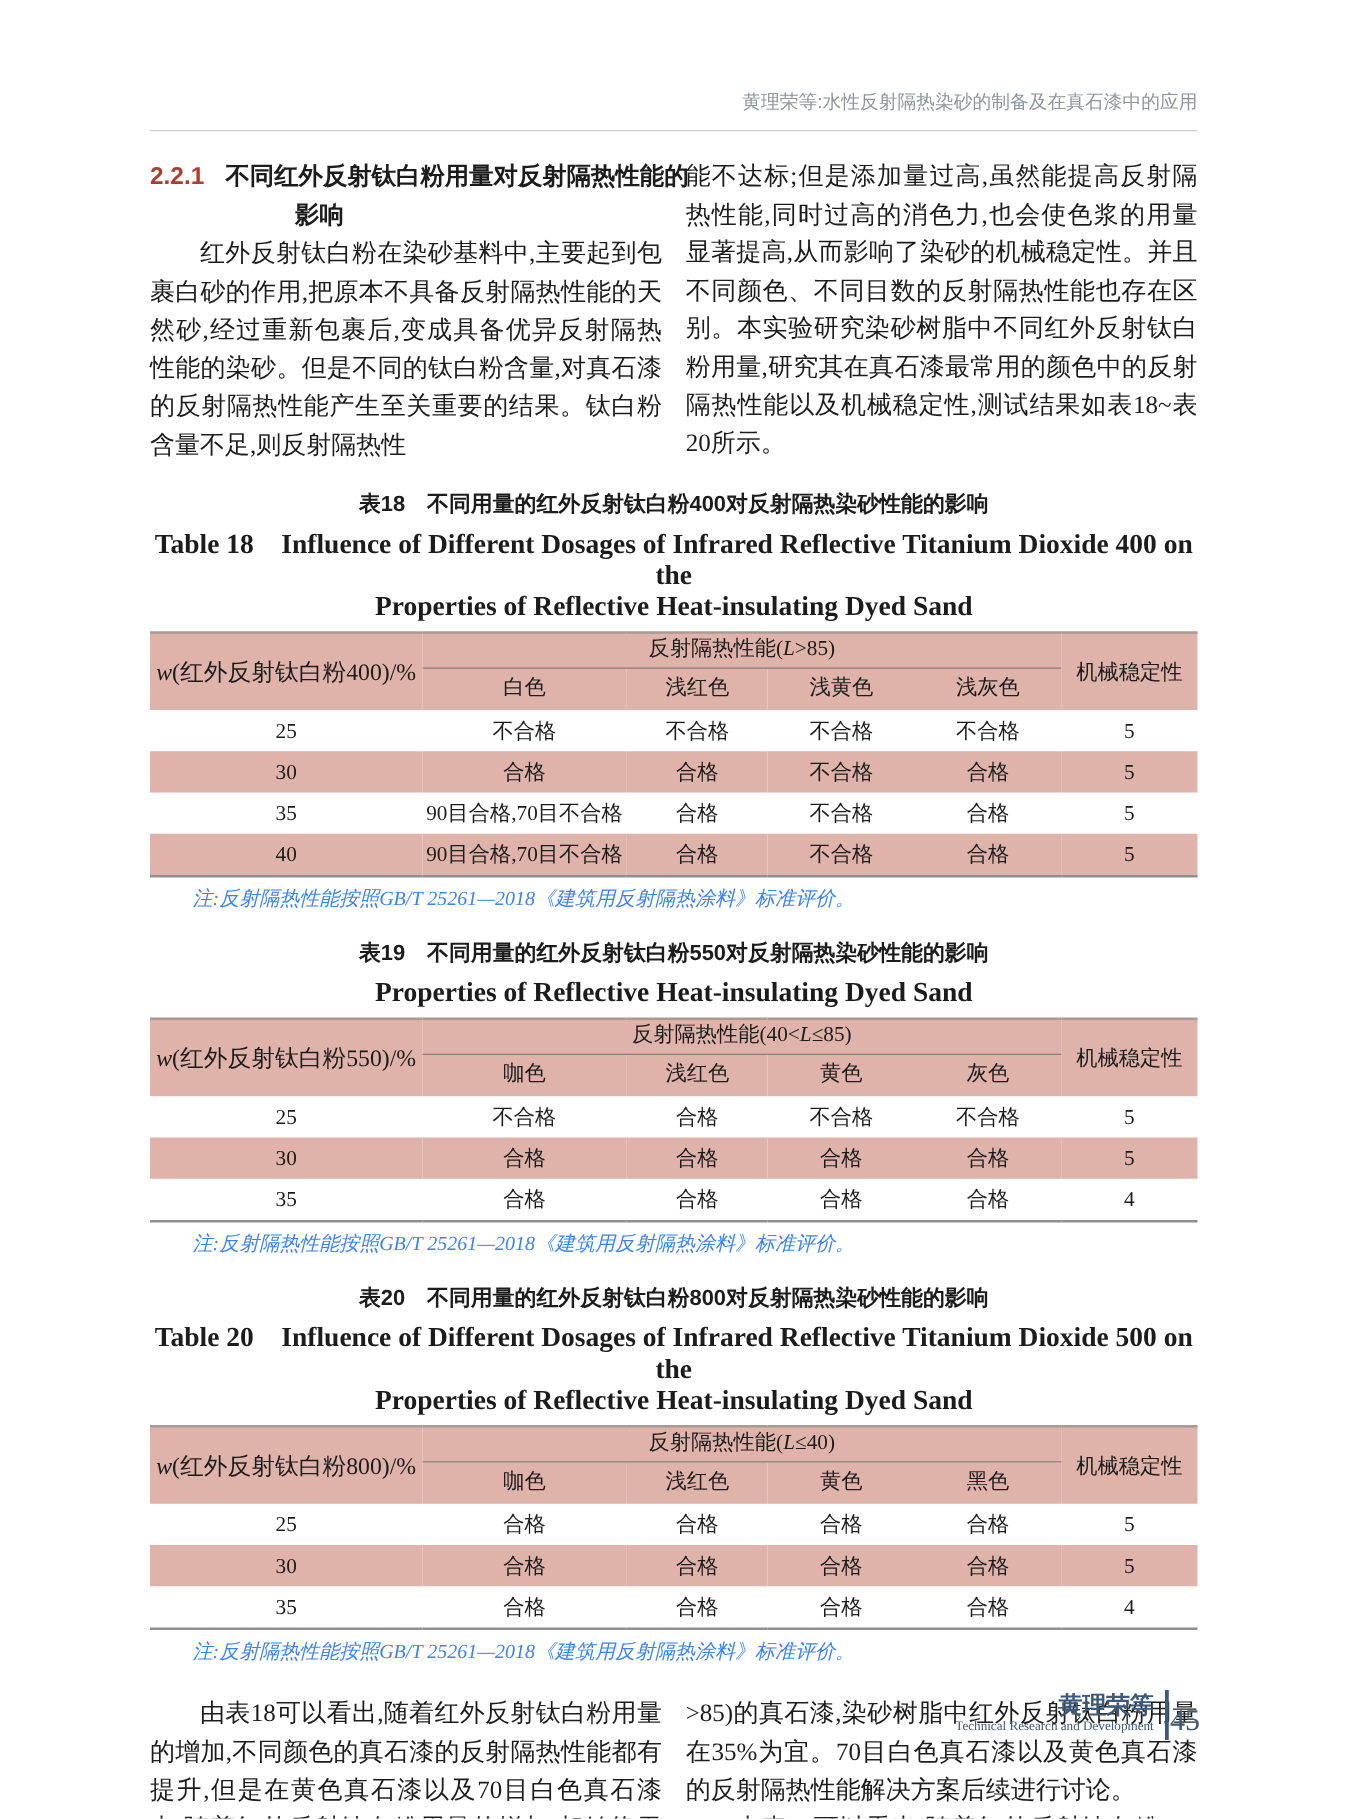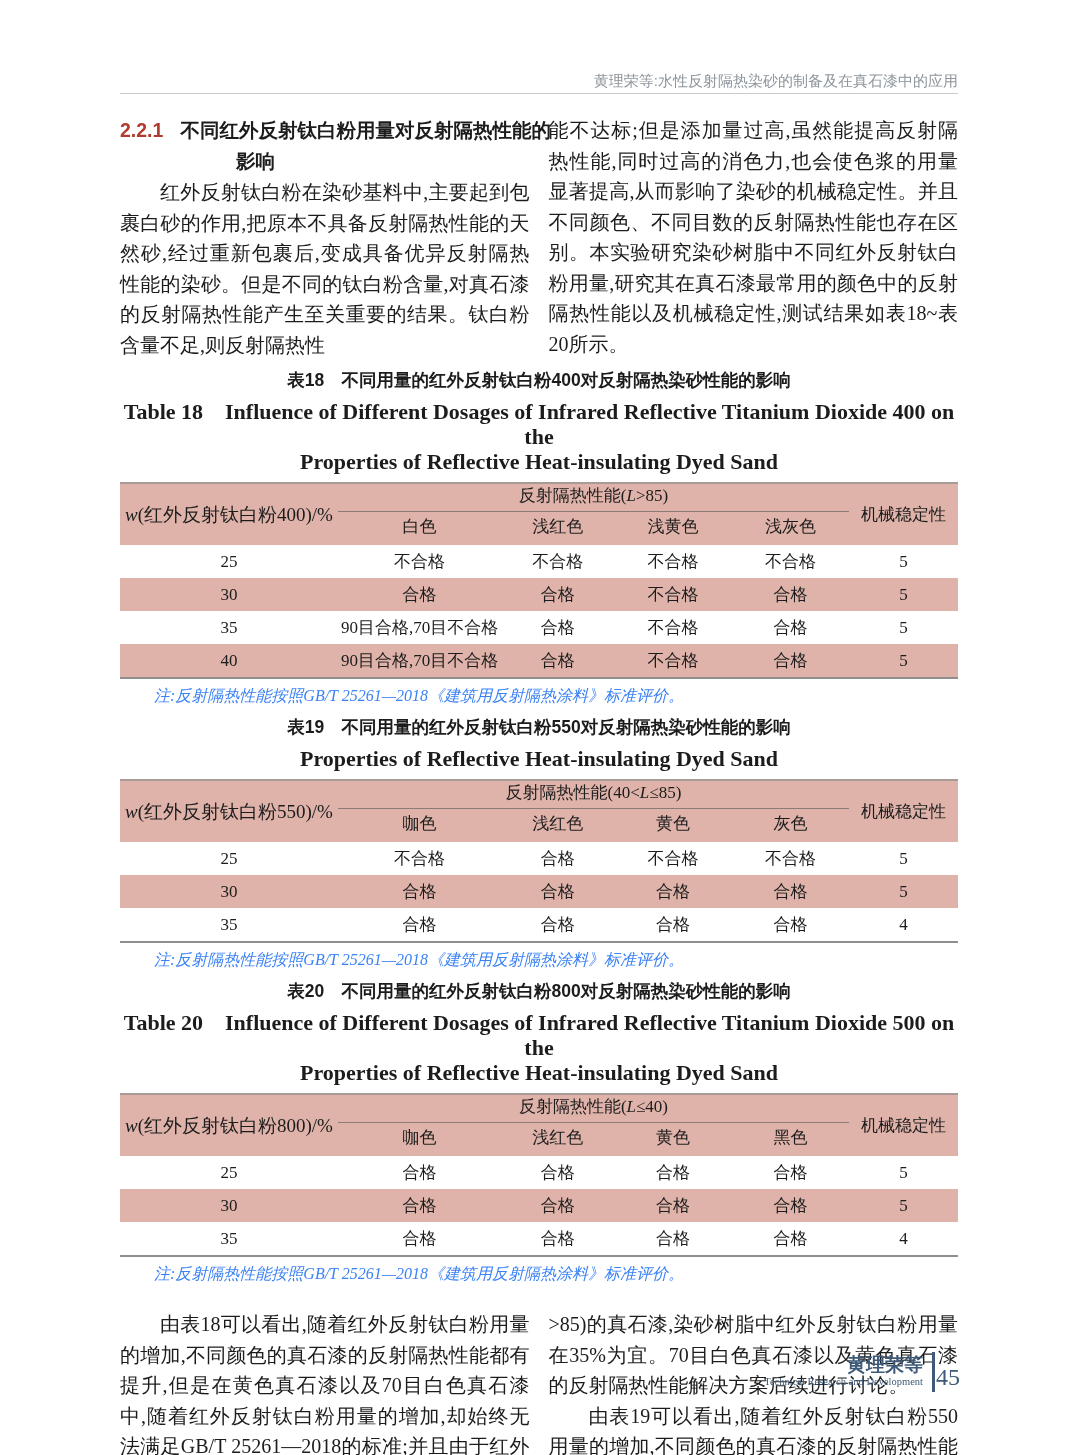--- a/index.html
+++ b/index.html
@@ -14,21 +14,21 @@
   }
   .content{padding:0 122px 0 120px;}
   
   .running-header{
     padding-top:72px;
     text-align:right;
     font-family:"Liberation Sans","DejaVu Sans",sans-serif;
     font-size:15px;
     color:#8c959c;
     border-bottom:1px solid #c9cdd0;
-    padding-bottom:2px;
+    padding-bottom:13px;
   }
   
   .cols{display:flex;gap:19px;}
   .col{flex:1;min-width:0;}
   .body-top{margin-top:21px;}
   .body-bottom{margin-top:24px;}
   p.body{
     margin:0;
     font-size:20px;
     line-height:30.5px;
@@ -41,21 +41,21 @@
     font-family:"Liberation Sans","DejaVu Sans",sans-serif;
     font-weight:bold;
     font-size:19.5px;
     line-height:30.5px;
     margin-bottom:1px;
   }
   .sec-line1{white-space:nowrap;}
   .sec-num{color:#b03c30;margin-right:17px;}
   .sec-line2{margin-left:116px;}
   
-  .table-block{margin-top:8px;}
+  .table-block{margin-top:20px;}
   .cap-zh{
     text-align:center;
     font-family:"Liberation Sans","DejaVu Sans",sans-serif;
     font-weight:bold;
     font-size:17.5px;
     margin-bottom:7px;
   }
   .cap-en{
     text-align:center;
     font-family:"Liberation Serif","DejaVu Serif",serif;

